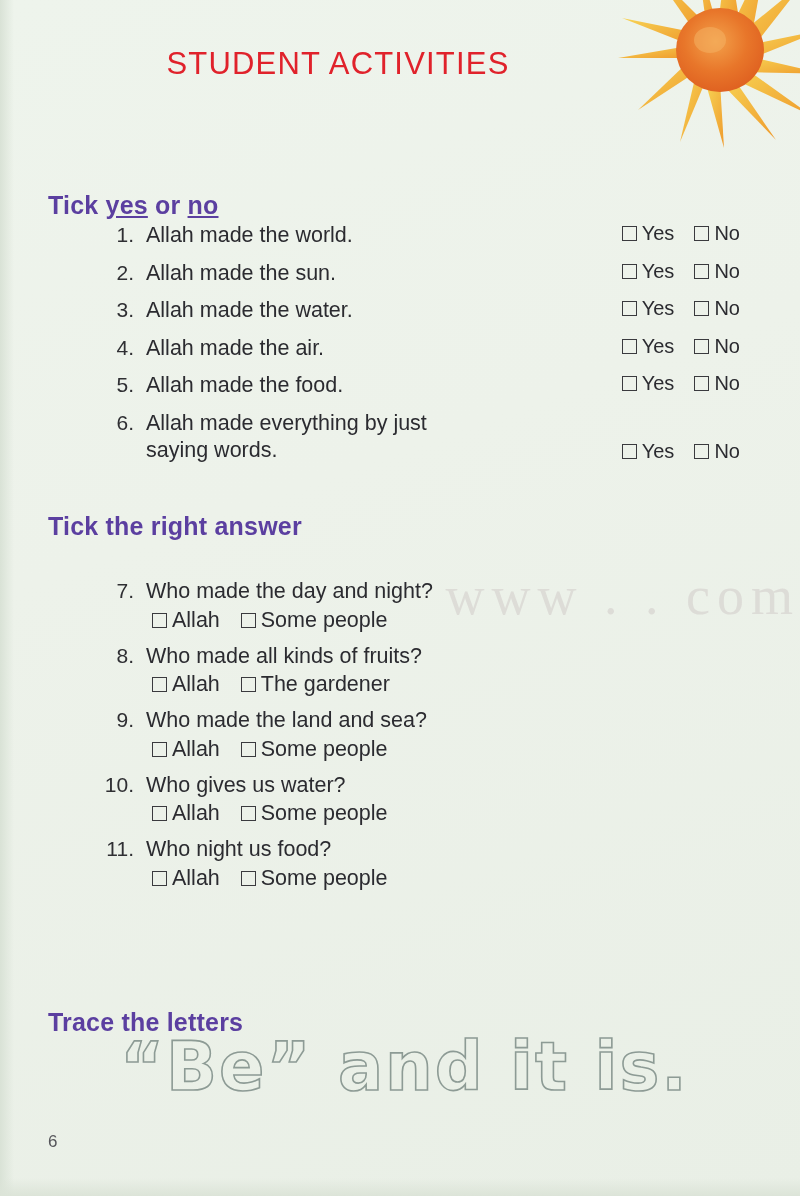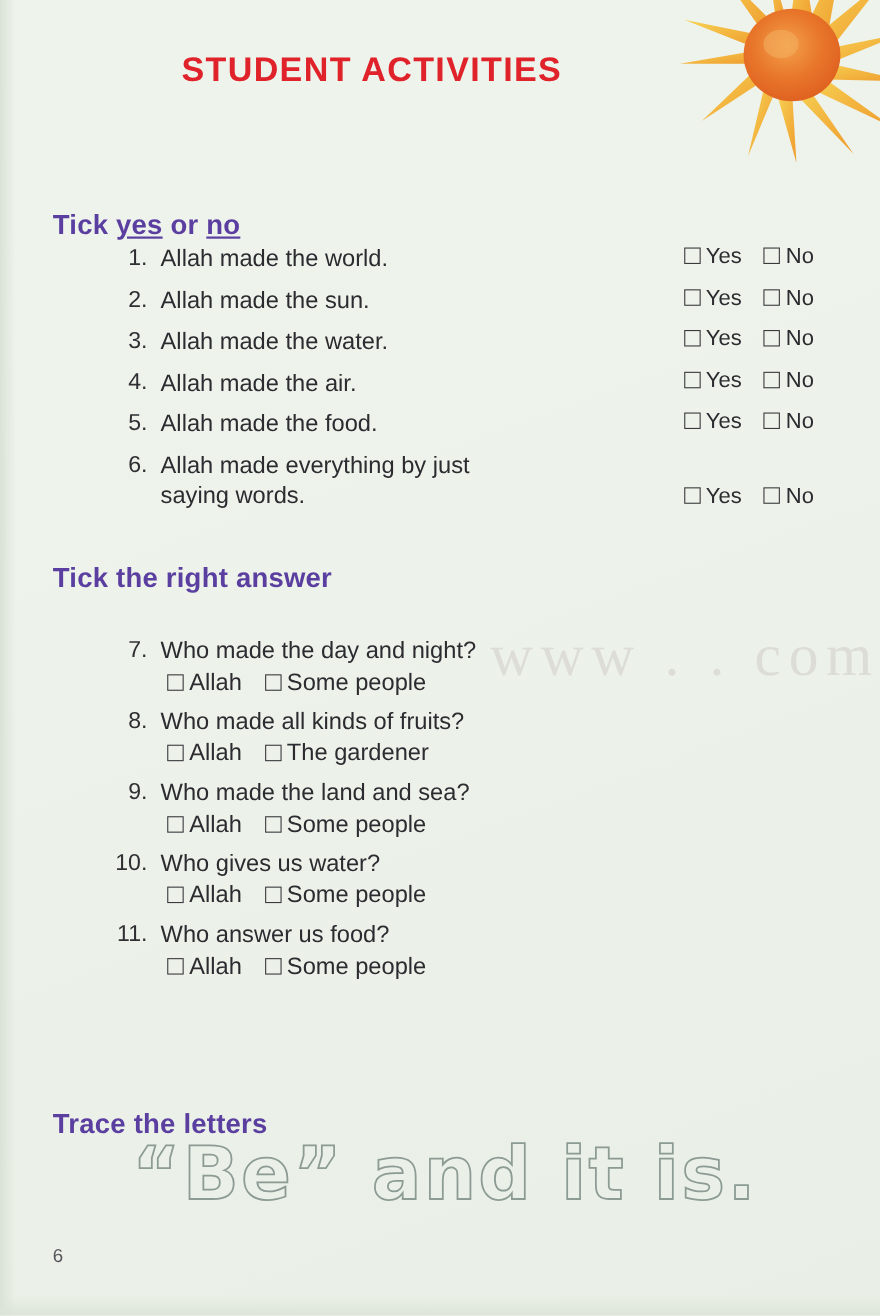--- a/index.html
+++ b/index.html
@@ -45,21 +45,21 @@
   }
 
   
   .title {
     position: absolute;
     top: 46px;
     left: 0;
     width: 676px;
     text-align: center;
     font-size: 31px;
-    font-weight: bold;
+    font-weight: normal;
     letter-spacing: 1.2px;
     color: #e0222b;
     font-family: "Liberation Sans", sans-serif;
   }
 
   
   .section-heading {
     position: absolute;
     color: #5b3fa0;
     font-size: 25px;
@@ -335,21 +335,21 @@
       <div class="opt-line" style="margin-left:56px; margin-bottom:10px;">
         <span class="box"></span><span>Allah</span>
         <span class="opt-gap"></span>
         <span class="box"></span><span>Some people</span>
       </div>
     </div>
 
     <div>
       <div class="qrow" style="margin-bottom:0;">
         <div class="qnum">11.</div>
-        <div class="qtext">Who answer us food?</div>
+        <div class="qtext">Who night us food?</div>
       </div>
       <div class="opt-line" style="margin-left:56px; margin-bottom:10px;">
         <span class="box"></span><span>Allah</span>
         <span class="opt-gap"></span>
         <span class="box"></span><span>Some people</span>
       </div>
     </div>
 
   </div>
 

